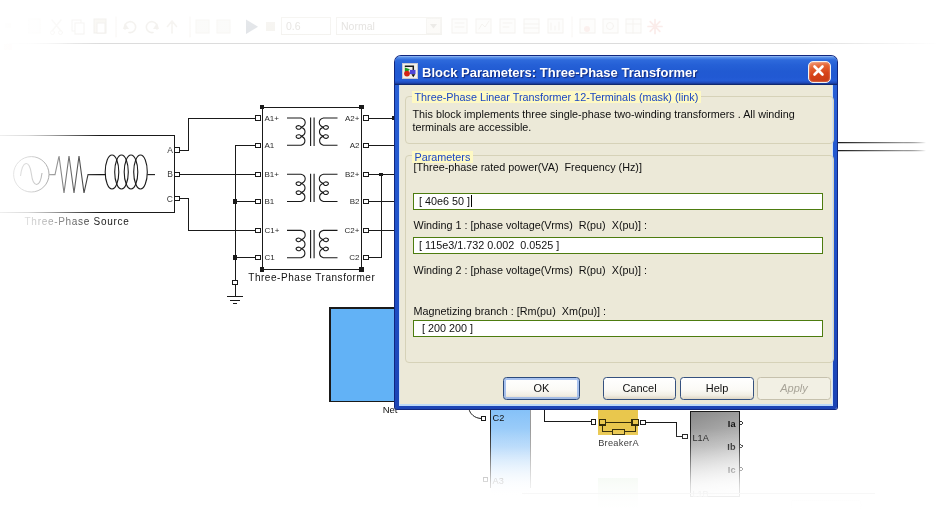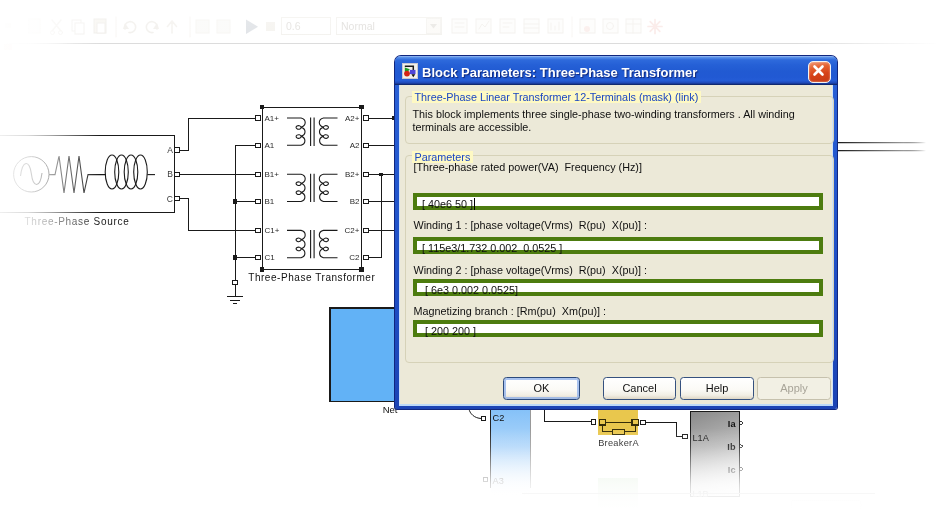--- a/index.html
+++ b/index.html
@@ -18,27 +18,27 @@
        letter-spacing:0px;text-shadow:1px 1px 1px rgba(10,20,90,.75);white-space:nowrap;}
   #closebtn{position:absolute;right:6px;top:5px;width:21px;height:20px;border-radius:5px;
        border:1px solid #f2f2f2;
        background:linear-gradient(170deg,#f09a78 0%,#e4602f 30%,#d64218 60%,#c63a14 100%);
        box-shadow:inset 0 0 2px rgba(255,255,255,.6);}
   #dlgbody{position:absolute;left:4px;right:4px;top:29px;bottom:3px;background:#ece9d8;
        border-bottom:2px solid #bcd9f8;border-left:1px solid #cfe2f8;border-right:1px solid #cfe2f8;}
   .gb{position:absolute;border:1px solid #d6d2b8;border-radius:4px;}
   .gbtitle{position:absolute;font-size:10.8px;color:#1b46c2;background:#fef9c3;padding:0 3px;white-space:nowrap;}
   .dtext{position:absolute;font-size:10.8px;color:#101010;line-height:13px;white-space:nowrap;}
-  .field{position:absolute;box-sizing:border-box;height:17px;background:#fff;border:4px solid #4d7c0f;
+  .field{position:absolute;box-sizing:border-box;height:17px;background:#fff;border:1px solid #4d7c0f;
         font-size:10.8px;color:#101010;padding:1px 0 0 5px;white-space:nowrap;}
   .btn{position:absolute;top:321px;height:21px;border:1px solid #35517f;border-radius:3.5px;
        background:linear-gradient(180deg,#ffffff 0%,#fbfaf6 55%,#f1eee4 82%,#ded6c4 100%);
        font-size:11px;color:#101010;text-align:center;line-height:20px;}
   .btn.ok{box-shadow:inset 0 0 0 2px rgba(140,175,235,.75);border-color:#2c4a7c;}
-  .btn.disabled{border-color:#c6c1ad;color:#a8a498;background:#f2f0e4;}
+  .btn.disabled{border-color:#c6c1ad;color:#a8a498;background:#f2f0e4;font-style:italic;}
   
   #fadeL{position:absolute;left:0;top:0;width:100px;height:511px;z-index:5;pointer-events:none;
      background:linear-gradient(90deg,rgba(255,255,255,.93) 0%,rgba(255,255,255,.84) 28%,rgba(255,255,255,.62) 50%,rgba(255,255,255,.34) 72%,rgba(255,255,255,0) 100%);}
   #fadeB{position:absolute;left:0;top:428px;width:938px;height:83px;z-index:5;pointer-events:none;
      background:linear-gradient(180deg,rgba(255,255,255,0) 0%,rgba(255,255,255,.18) 22%,rgba(255,255,255,.50) 45%,rgba(255,255,255,.82) 68%,rgba(255,255,255,.97) 88%,#fff 100%);}
   #fadeT{position:absolute;left:0;top:0;width:938px;height:52px;z-index:5;pointer-events:none;
      background:linear-gradient(180deg,rgba(255,255,255,.55) 0%,rgba(255,255,255,.45) 60%,rgba(255,255,255,0) 100%);}
 </style>
 </head>
 <body>
@@ -297,21 +297,20 @@
       <div class="gb" style="left:4.5px;top:70px;width:427.5px;height:206px;"></div>
       <div class="gbtitle" style="left:11.5px;top:66px;">Parameters</div>
 
       <div class="dtext" style="left:13.5px;top:76px;">[Three-phase rated power(VA)&nbsp; Frequency (Hz)]</div>
       <div class="field" style="left:13px;top:108px;width:409.5px;">[ 40e6 50 ]<span style="border-left:1px solid #000;margin-left:1px;"></span></div>
 
       <div class="dtext" style="left:13.5px;top:133.5px;">Winding 1 : [phase voltage(Vrms)&nbsp; R(pu)&nbsp; X(pu)] :</div>
       <div class="field" style="left:13px;top:151.5px;width:409.5px;">[ 115e3/1.732 0.002&nbsp; 0.0525 ]</div>
 
       <div class="dtext" style="left:13.5px;top:178.5px;">Winding 2 : [phase voltage(Vrms)&nbsp; R(pu)&nbsp; X(pu)] :</div>
-      <div class="field" style="left:13px;top:194px;width:409.5px;">&nbsp;[ 6e3 0.002 0.0525]</div>
 
       <div class="dtext" style="left:13.5px;top:219.5px;">Magnetizing branch : [Rm(pu)&nbsp; Xm(pu)] :</div>
       <div class="field" style="left:13px;top:235px;width:409.5px;">&nbsp;[ 200 200 ]</div>
     </div>
     <div class="btn ok" style="left:108px;width:75px;">OK</div>
     <div class="btn" style="left:208px;width:71px;">Cancel</div>
     <div class="btn" style="left:285px;width:72px;">Help</div>
     <div class="btn disabled" style="left:362px;width:72px;">Apply</div>
   </div>
 

